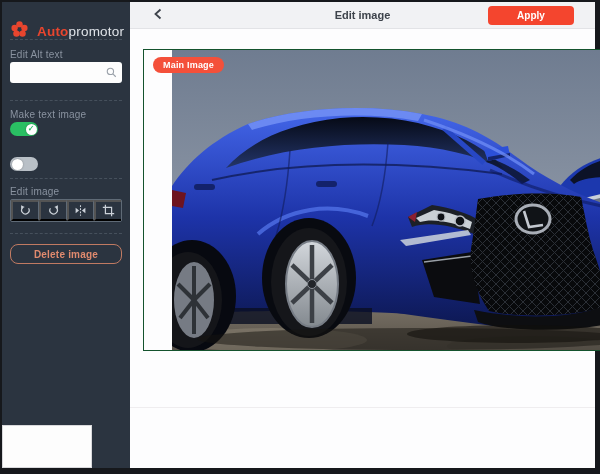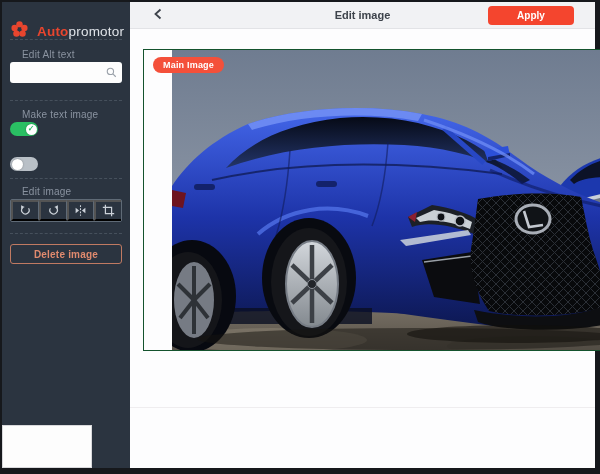--- a/index.html
+++ b/index.html
@@ -7,41 +7,41 @@
         font-family:"Liberation Sans",sans-serif;-webkit-font-smoothing:antialiased;}
 
   
   .sidebar{position:absolute;left:2px;top:2px;width:128px;height:466px;background:#2b3440;}
   .sb-abs{position:absolute;left:8px;right:8px;}
   .logo{top:8px;height:24px;display:flex;align-items:center;gap:8px;margin-top:9px;}
   .logo-text{font-size:13.5px;letter-spacing:.2px;font-weight:600;}
   .logo-accent{color:#e8452e;}
   .logo-rest{color:#dfe3e8;font-weight:400;}
   .sb-divider{border-top:1px dashed #46505c;height:0;}
-  .sb-label{color:#8a93a0;font-size:10px;letter-spacing:.2px;margin-left:12px;}
+  .sb-label{color:#8a93a0;font-size:10px;letter-spacing:.2px;}
   .search-box{top:60px;height:21px;background:#fdfdfd;border-radius:3px;display:flex;align-items:center;}
   .search-box input{flex:1;border:none;outline:none;background:transparent;height:15px;
         font-size:10px;padding:0 0 0 6px;color:#333;font-family:"Liberation Sans",sans-serif;min-width:0;}
   .search-ic{width:16px;display:flex;align-items:center;justify-content:center;margin-right:3px;}
 
   .toggle{position:absolute;left:8px;width:28px;height:14px;border-radius:8px;cursor:pointer;}
   .toggle .knob{position:absolute;top:1.5px;width:11px;height:11px;border-radius:50%;background:#fff;
         box-shadow:0 0 2px rgba(0,0,0,.35);display:flex;align-items:center;justify-content:center;}
   .toggle-on{background:#2abf63;}
   .toggle-on .knob{right:1.5px;color:#2abf63;font-size:8px;line-height:1;font-weight:700;}
   .toggle-off{background:#b9c0c7;}
   .toggle-off .knob{left:1.5px;}
 
   .tool-group{top:197px;height:21px;display:flex;border:1px solid #5f6a76;border-radius:2px;}
   .tool-btn{flex:1;display:flex;align-items:center;justify-content:center;border-right:1px solid #5f6a76;
         color:#ccd2d9;cursor:pointer;background:transparent;padding:0;}
   .tool-btn:last-child{border-right:none;}
   .tool-btn svg{display:block;}
 
-  .delete-btn{top:242px;height:20px;border:1px solid #c07a62;border-radius:3px;background:transparent;
+  .delete-btn{top:242px;height:20px;border:1px solid #c07a62;border-radius:8px;background:transparent;
         color:#e08a6e;font-size:10px;font-weight:700;letter-spacing:.2px;display:flex;
         align-items:center;justify-content:center;cursor:pointer;font-family:"Liberation Sans",sans-serif;}
 
   .thumb-box{position:absolute;left:2px;top:425px;width:90px;height:43px;background:#fdfdfd;
         border:1px solid #d9d9dc;box-sizing:border-box;}
 
   
   .header{position:absolute;left:130px;top:2px;width:465px;height:27px;background:#f1f2f4;
         border-bottom:1px solid #e2e3e6;box-sizing:border-box;}
   .back-btn{position:absolute;left:20px;top:5px;width:16px;height:16px;background:none;border:none;

